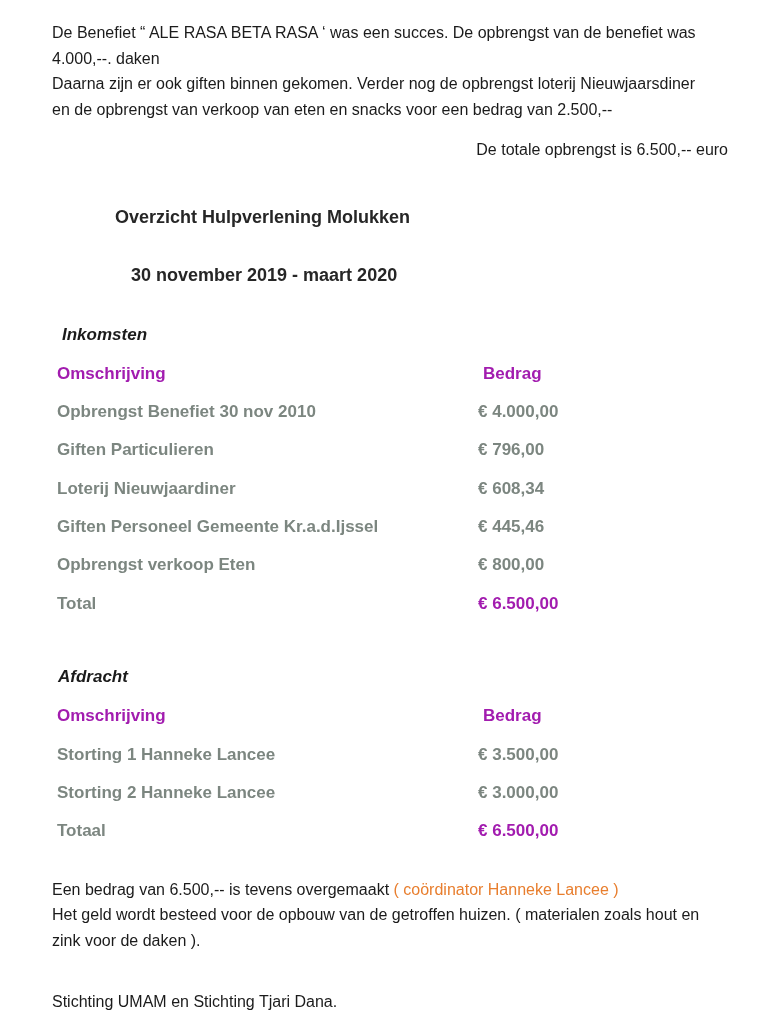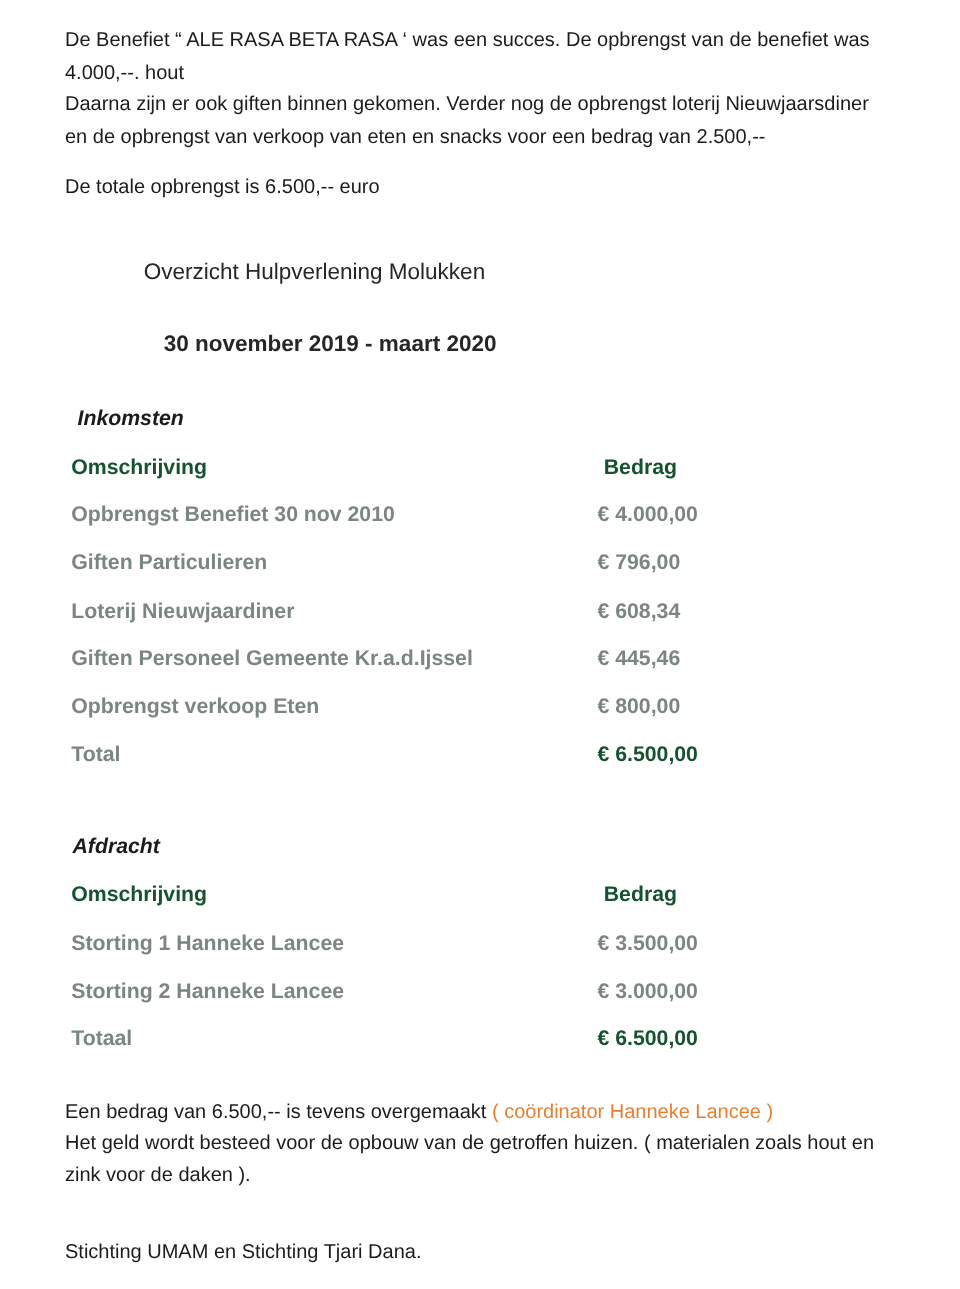--- a/index.html
+++ b/index.html
@@ -11,24 +11,24 @@
     padding:20px 40px 14px 52px;
     overflow:hidden;
     font-family:"Liberation Sans", sans-serif;
     color:#1b1b1b;
   }
   .intro .line, .total-line, .footer .line, .signoff {
     font-size:16px;
     line-height:25.5px;
     white-space:nowrap;
   }
-  .total-line { margin-top:15px; }
+  .total-line { margin-top:15px;text-align:right; }
   .report-title {
     margin:42px 0 0 63px;
-    font-size:18px; font-weight:normal;
+    font-size:18px; font-weight:bold;
     line-height:25px; color:#262626;
   }
   .report-period {
     margin:33px 0 0 79px;
     font-size:18px; font-weight:bold;
     line-height:25px; color:#262626;
   }
   .section-heading {
     font-size:17px; font-weight:bold;
     line-height:20px; color:#1b1b1b;
@@ -40,34 +40,34 @@
   .fin-table { margin-top:16px; margin-left:5px; }
   .fin-row { display:flex; height:38.4px; align-items:flex-start; }
   .fin-row .cell {
     font-size:17px; font-weight:bold; line-height:21px;
     padding-top:2px;
     white-space:nowrap;
   }
   .cell.desc { width:421px; flex:0 0 421px; }
   .cell.amt  { flex:1; }
   .txt-gray   { color:#7c8680; }
-  .txt-green  { color:#14532d; }
+  .txt-green  { color:#a21caf; }
   .txt-orange { color:#e87e2e; }
   .fin-row.header .cell.amt { padding-left:5px; }
   .footer { margin-top:20px; }
   .signoff { margin-top:36px; }
 </style>
 </head>
 <body>
 
 <div class="page">
 
   <div class="intro">
     <div class="line">De Benefiet “ ALE RASA BETA RASA ‘ was een succes. De opbrengst van de benefiet was</div>
-    <div class="line">4.000,--. hout</div>
+    <div class="line">4.000,--. daken</div>
     <div class="line">Daarna zijn er ook giften binnen gekomen. Verder nog de opbrengst loterij Nieuwjaarsdiner</div>
     <div class="line">en de opbrengst van verkoop van eten en snacks voor een bedrag van 2.500,--</div>
   </div>
 
   <div class="total-line">De totale opbrengst is 6.500,-- euro</div>
 
   <div class="report-title">Overzicht Hulpverlening Molukken</div>
   <div class="report-period">30 november 2019 - maart 2020</div>
 
   <section>

